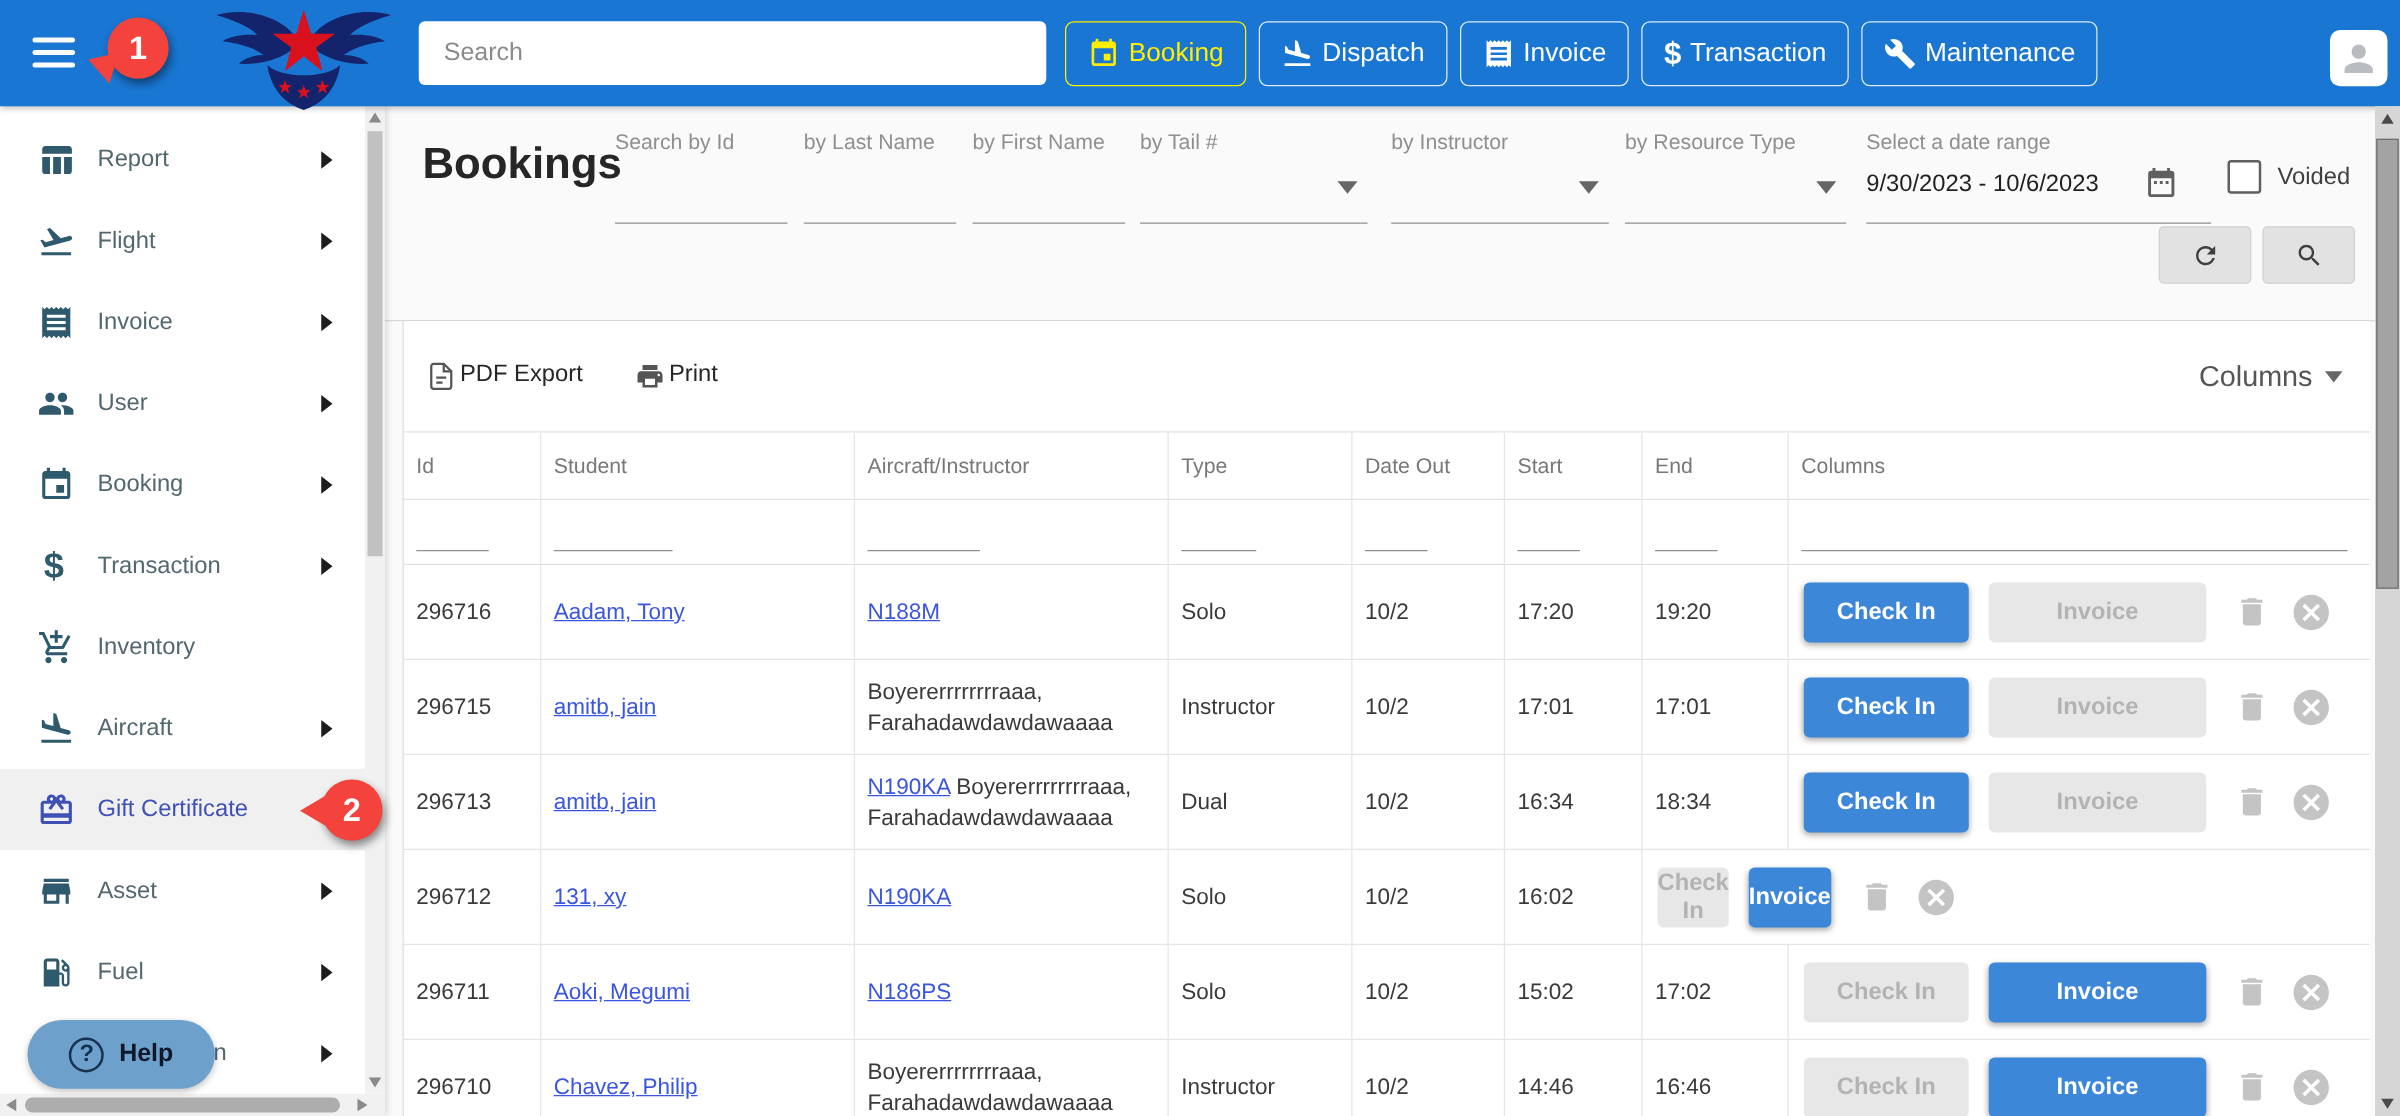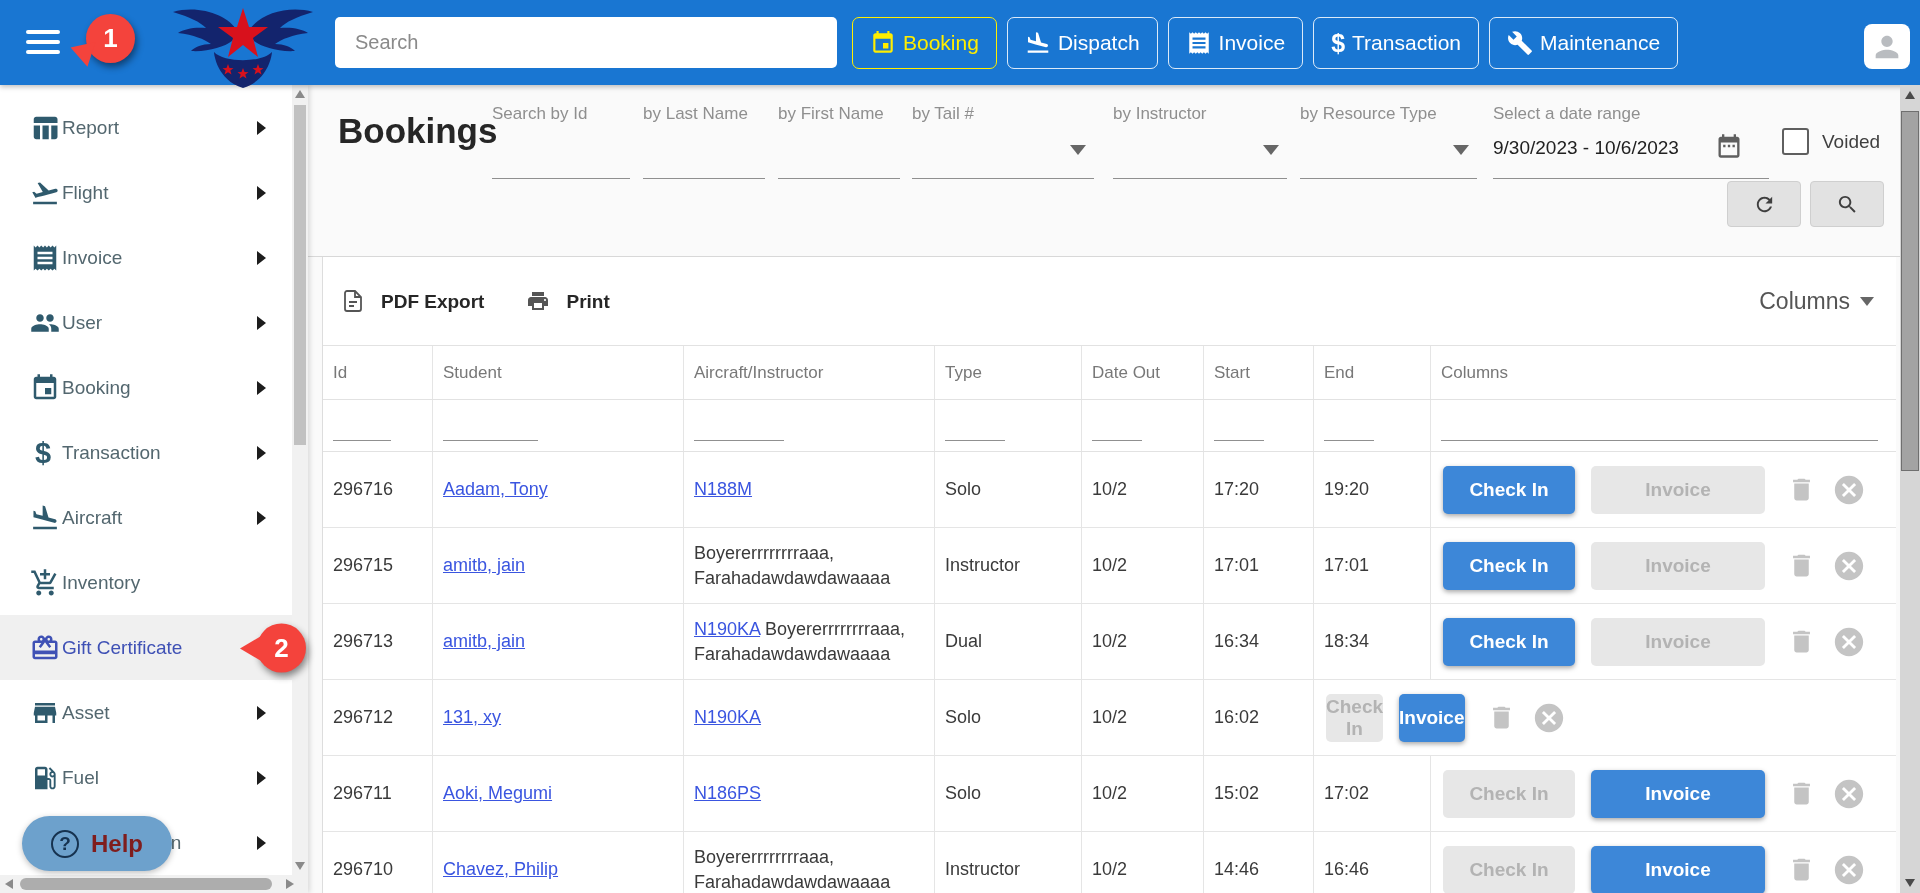--- a/index.html
+++ b/index.html
@@ -42,21 +42,21 @@
   
   .sidebar { position:absolute; left:0; top:85px; width:308px; height:808px; background:#fff;
     box-shadow:2px 0 5px rgba(0,0,0,.13); z-index:5; }
   .side-items { position:absolute; left:0; top:10px; width:292px; }
   .side-item { position:relative; display:flex; align-items:center; height:65px;
     padding-left:30px; cursor:pointer; }
   .side-item.selected { background:#f0f0f0; }
   .side-icon { width:30px; height:30px; color:#2f5a6d; flex:0 0 30px; }
   .side-icon svg { width:30px; height:30px; }
   .side-icon .dollar-glyph { font-size:29px; font-weight:bold; line-height:30px; padding-left:5px; display:block;}
-  .side-label { margin-left:2px; font-size:19px; color:#53676f; }
+  .side-label { margin-left:18px; font-size:19px; color:#53676f; }
   .side-item.selected .side-icon { color:#3f51b5; }
   .side-item.selected .side-label { color:#3f51b5; }
   .side-chevron { margin-left:auto; margin-right:26px; width:0; height:0;
     border-top:7px solid transparent; border-bottom:7px solid transparent;
     border-left:9px solid #1d1d1d; }
   .partial-label { margin-left:96px; }
 
   .side-vscroll { position:absolute; right:0; top:0; width:16px; height:790px; background:#f1f1f1; }
   .side-vscroll .thumb { position:absolute; left:2px; right:2px; top:20px; height:340px;
     background:#c1c1c1; }
@@ -71,21 +71,21 @@
   .arr-left { left:5px; top:4px; border-top:5px solid transparent; border-bottom:5px solid transparent;
     border-right:8px solid #8a8a8a; }
   .arr-right { right:14px; top:4px; border-top:5px solid transparent; border-bottom:5px solid transparent;
     border-left:8px solid #8a8a8a; }
 
   .help-pill { position:absolute; left:22px; bottom:22px; width:150px; height:55px;
     background:#6da1cc; border-radius:28px; display:flex; align-items:center; justify-content:center;
     gap:12px; z-index:8; box-shadow:0 2px 6px rgba(0,0,0,.25); cursor:pointer; }
   .help-q { width:28px; height:28px; border:2.5px solid #16324f; border-radius:50%;
     color:#16324f; font-size:19px; font-weight:bold; display:flex; align-items:center; justify-content:center; }
-  .help-text { color:#7f1d1d; font-size:24px; font-weight:bold;text-align:center; }
+  .help-text { color:#0f172a; font-size:20px; font-weight:bold;text-align:center; }
 
   
   .main { position:absolute; left:308px; top:85px; width:1592px; height:808px;
     background:#fafafa; overflow:hidden; }
   .page-title { position:absolute; left:30px; top:26px; font-size:35px; font-weight:bold; color:#262626; }
 
   .filter-field { position:absolute; top:19px; height:75px; }
   .filter-label { font-size:17px; color:#8f8f8f; }
   .filter-underline { position:absolute; left:0; right:0; bottom:0; border-bottom:1px solid #8f8f8f; }
   .filter-input { position:absolute; left:0; right:0; bottom:2px; border:none; background:transparent;
@@ -106,21 +106,21 @@
     border:1px solid #cfcfcf; border-radius:4px; display:flex; align-items:center;
     justify-content:center; color:#3f3f3f; cursor:pointer; }
   .icon-btn svg { width:23px; height:23px; }
   .refresh-btn { left:1419px; } .search-btn { left:1502px; }
   .main-divider { position:absolute; left:0; top:171px; width:100%; border-top:1px solid #d8d8d8; }
 
   
   .table-card { position:absolute; left:14px; right:4px; top:172px; bottom:0;
     background:#fff; border-left:1px solid #ddd; }
   .card-toolbar { height:88px; display:flex; align-items:center; padding-left:18px; position:relative; }
-  .tb-item { display:flex; align-items:flex-end; gap:16px; font-size:19px; color:#262626; cursor:pointer;font-weight:bold; }
+  .tb-item { display:flex; align-items:flex-start; gap:3px; font-size:19px; color:#262626; cursor:pointer; }
   .tb-item + .tb-item { margin-left:42px; }
   .tb-item svg { width:24px; height:24px; color:#555; }
   .columns-btn { position:absolute; right:22px; display:flex; align-items:center; gap:10px;
     font-size:23px; color:#555; cursor:pointer; }
   .columns-caret { width:0; height:0; border-left:7px solid transparent;
     border-right:7px solid transparent; border-top:9px solid #666; }
 
   .grid-row { display:grid; grid-template-columns:110px 251px 251px 147px 122px 110px 117px 1fr; }
   .cell { border-right:1px solid #e5e5e5; display:flex; align-items:center;
     padding-left:10px; padding-right:8px; }
@@ -260,30 +260,30 @@
       </div>
       <div class="side-item">
         <span class="side-icon">
           <span class="dollar-glyph">$</span>
         </span>
         <span class="side-label">Transaction</span>
         <span class="side-chevron"></span>
       </div>
       <div class="side-item">
         <span class="side-icon"><svg viewBox="0 0 24 24" fill="currentColor">
+            <path d="M11 9h2V6h3V4h-3V1h-2v3H8v2h3v3zm-4 9c-1.1 0-1.99.9-1.99 2S5.9 22 7 22s2-.9 2-2-.9-2-2-2zm10 0c-1.1 0-1.99.9-1.99 2s.89 2 1.99 2 2-.9 2-2-.9-2-2-2zm-9.83-3.25l.03-.12.9-1.63h7.45c.75 0 1.41-.41 1.75-1.03l3.86-7.01L19.42 4l-3.87 7H8.53L4.27 2H1v2h2l3.6 7.59-1.35 2.44C4.52 15.37 5.48 17 7 17h12v-2H7l1.1-2h-.93z"></path>
+          </svg></span>
+        <span class="side-label">Inventory</span>
+      </div>
+      <div class="side-item">
+        <span class="side-icon"><svg viewBox="0 0 24 24" fill="currentColor">
             <path d="M2.5 19h19v2h-19zM9.68 13.27l4.35 1.16 5.31 1.42c.8.21 1.62-.26 1.84-1.06.21-.8-.26-1.62-1.06-1.84l-5.31-1.42-2.76-9.02-1.93-.52v8.28L5.15 8.95l-.93-2.32-1.45-.39v5.17l1.6.43 5.31 1.43z"></path>
           </svg></span>
         <span class="side-label">Aircraft</span>
         <span class="side-chevron"></span>
-      </div>
-      <div class="side-item">
-        <span class="side-icon"><svg viewBox="0 0 24 24" fill="currentColor">
-            <path d="M11 9h2V6h3V4h-3V1h-2v3H8v2h3v3zm-4 9c-1.1 0-1.99.9-1.99 2S5.9 22 7 22s2-.9 2-2-.9-2-2-2zm10 0c-1.1 0-1.99.9-1.99 2s.89 2 1.99 2 2-.9 2-2-.9-2-2-2zm-9.83-3.25l.03-.12.9-1.63h7.45c.75 0 1.41-.41 1.75-1.03l3.86-7.01L19.42 4l-3.87 7H8.53L4.27 2H1v2h2l3.6 7.59-1.35 2.44C4.52 15.37 5.48 17 7 17h12v-2H7l1.1-2h-.93z"></path>
-          </svg></span>
-        <span class="side-label">Inventory</span>
       </div>
       <div class="side-item selected">
         <span class="side-icon"><svg viewBox="0 0 24 24" fill="currentColor">
             <path d="M20 6h-2.18c.11-.31.18-.65.18-1 0-1.66-1.34-3-3-3-1.05 0-1.96.54-2.5 1.35l-.5.67-.5-.68C10.96 2.54 10.05 2 9 2 7.34 2 6 3.34 6 5c0 .35.07.69.18 1H4c-1.11 0-1.99.89-1.99 2L2 19c0 1.11.89 2 2 2h16c1.11 0 2-.89 2-2V8c0-1.11-.89-2-2-2zm-5-2c.55 0 1 .45 1 1s-.45 1-1 1-1-.45-1-1 .45-1 1-1zM9 4c.55 0 1 .45 1 1s-.45 1-1 1-1-.45-1-1 .45-1 1-1zm11 15H4v-2h16v2zm0-5H4V8h5.08L7 10.83 8.62 12 11 8.76l1-1.36 1 1.36L15.38 12 17 10.83 14.92 8H20v6z"></path>
           </svg></span>
         <span class="side-label">Gift Certificate</span>
         <div class="annot item-badge">2</div>
       </div>
       <div class="side-item">
         <span class="side-icon"><svg viewBox="0 0 24 24" fill="currentColor">

